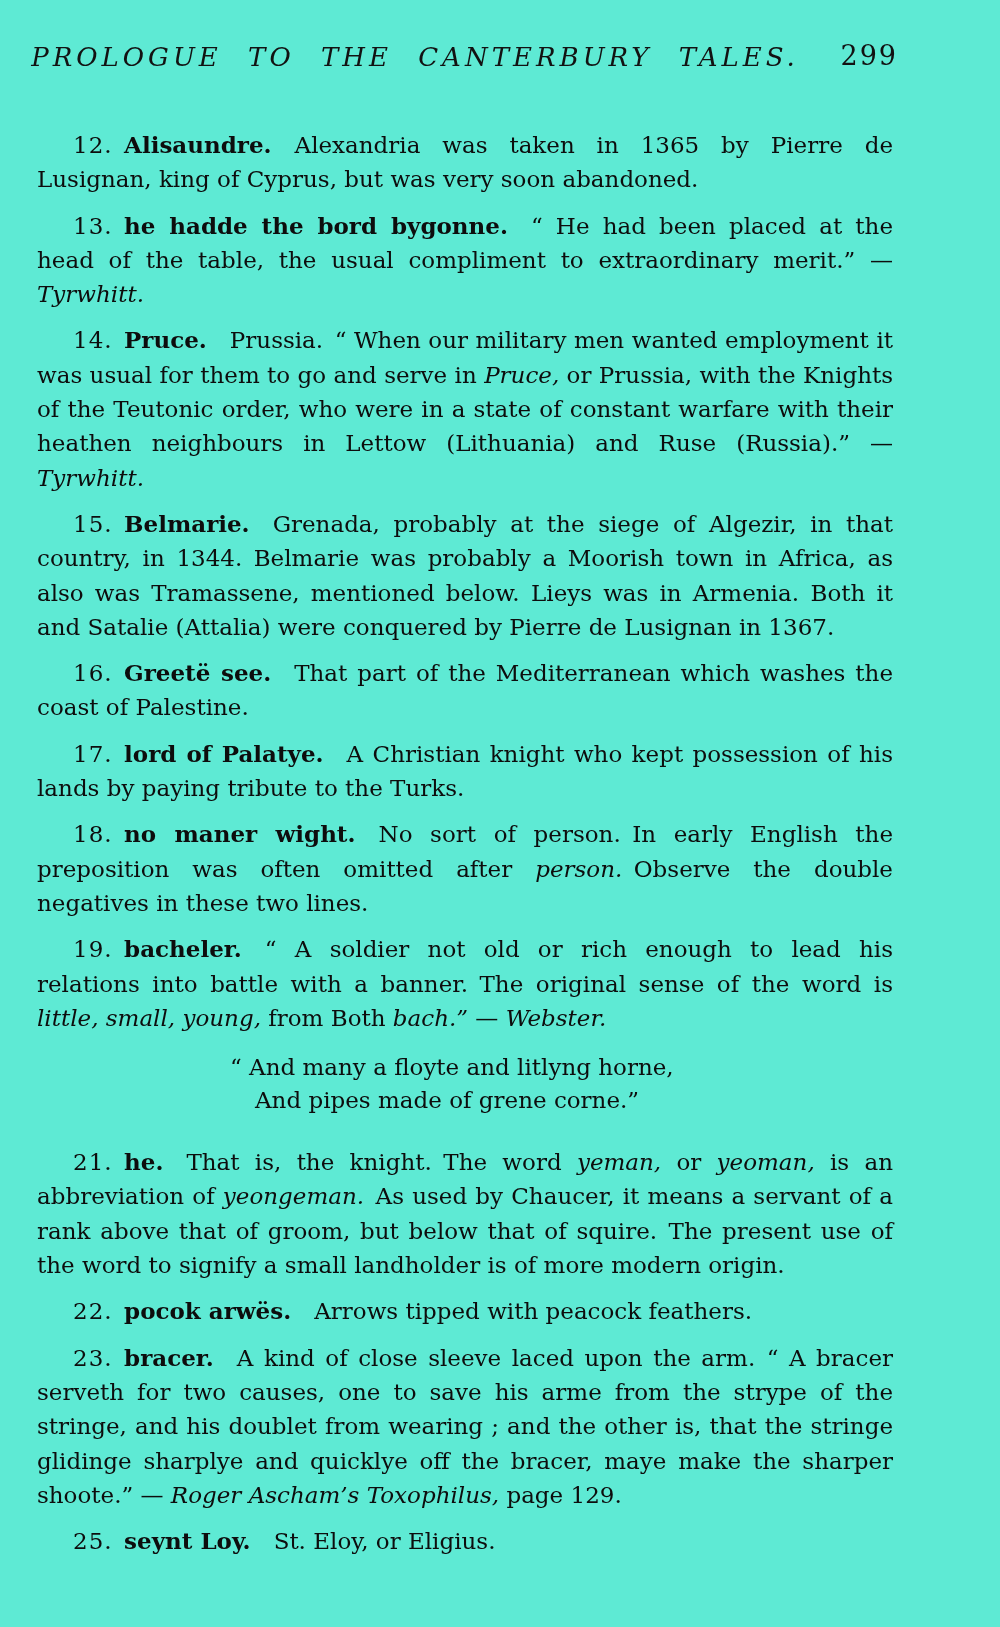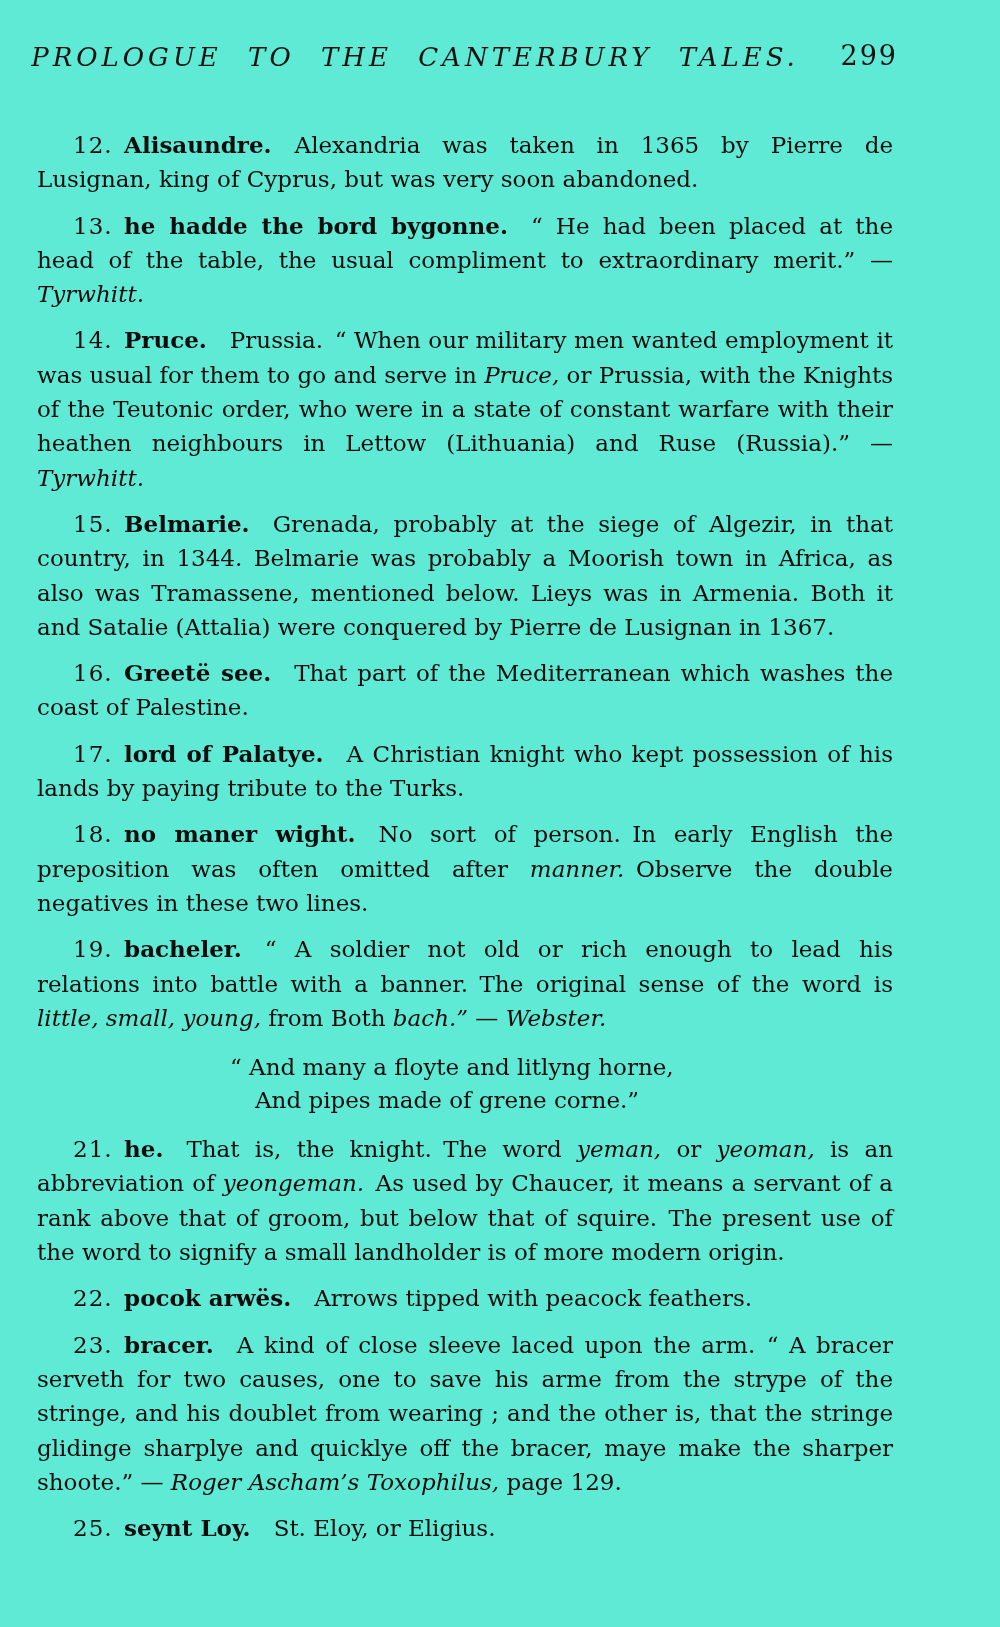--- a/index.html
+++ b/index.html
@@ -55,21 +55,21 @@
   .num {
     letter-spacing: 1px;
   }
   .lemma {
     font-weight: bold;
   }
   .it {
     font-style: italic;
   }
   .verse {
-    margin: 16px 0 15px 205px;
+    margin: 16px 0 28px 205px;
     text-align: left;
     text-indent: 0;
     line-height: 33px;
   }
   .verse-line + .verse-line {
     text-indent: 25px;
   }
 </style>
 </head>
 <body>
@@ -79,21 +79,21 @@
     <span class="running-title">PROLOGUE TO THE CANTERBURY TALES.</span>
     <span class="page-number">299</span>
   </header>
   <main class="page-body">
       <p class="note"><span class="num">12.</span> <span class="lemma">Alisaundre.</span> <span>Alexandria was taken in 1365 by Pierre de Lusignan, king of Cyprus, but was very soon abandoned.</span></p>
       <p class="note"><span class="num">13.</span> <span class="lemma">he hadde the bord bygonne.</span> <span>“ He had been placed at the head of the table, the usual compliment to extraordinary merit.” — </span><span class="it">Tyrwhitt.</span></p>
       <p class="note"><span class="num">14.</span> <span class="lemma">Pruce.</span> <span>Prussia. “ When our military men wanted employment it was usual for them to go and serve in </span><span class="it">Pruce,</span><span> or Prussia, with the Knights of the Teutonic order, who were in a state of constant warfare with their heathen neighbours in Lettow (Lithuania) and Ruse (Russia).” — </span><span class="it">Tyrwhitt.</span></p>
       <p class="note"><span class="num">15.</span> <span class="lemma">Belmarie.</span> <span>Grenada, probably at the siege of Algezir, in that country, in 1344. Belmarie was probably a Moorish town in Africa, as also was Tramassene, mentioned below. Lieys was in Armenia. Both it and Satalie (Attalia) were conquered by Pierre de Lusignan in 1367.</span></p>
       <p class="note"><span class="num">16.</span> <span class="lemma">Greetë see.</span> <span>That part of the Mediterranean which washes the coast of Palestine.</span></p>
       <p class="note"><span class="num">17.</span> <span class="lemma">lord of Palatye.</span> <span>A Christian knight who kept possession of his lands by paying tribute to the Turks.</span></p>
-      <p class="note"><span class="num">18.</span> <span class="lemma">no maner wight.</span> <span>No sort of person. In early English the preposition was often omitted after </span><span class="it">manner.</span><span> Observe the double negatives in these two lines.</span></p>
+      <p class="note"><span class="num">18.</span> <span class="lemma">no maner wight.</span> <span>No sort of person. In early English the preposition was often omitted after </span><span class="it">person.</span><span> Observe the double negatives in these two lines.</span></p>
       <p class="note"><span class="num">19.</span> <span class="lemma">bacheler.</span> <span>“ A soldier not old or rich enough to lead his relations into battle with a banner. The original sense of the word is </span><span class="it">little, small, young,</span><span> from Both </span><span class="it">bach.”</span><span> — </span><span class="it">Webster.</span></p>
       <div class="verse">
         <div class="verse-line">“ And many a floyte and litlyng horne,</div>
         <div class="verse-line">And pipes made of grene corne.”</div>
       </div>
       <p class="note"><span class="num">21.</span> <span class="lemma">he.</span> <span>That is, the knight. The word </span><span class="it">yeman,</span><span> or </span><span class="it">yeoman,</span><span> is an abbreviation of </span><span class="it">yeongeman.</span><span> As used by Chaucer, it means a servant of a rank above that of groom, but below that of squire. The present use of the word to signify a small landholder is of more modern origin.</span></p>
       <p class="note"><span class="num">22.</span> <span class="lemma">pocok arwës.</span> <span>Arrows tipped with peacock feathers.</span></p>
       <p class="note"><span class="num">23.</span> <span class="lemma">bracer.</span> <span>A kind of close sleeve laced upon the arm. “ A bracer serveth for two causes, one to save his arme from the strype of the stringe, and his doublet from wearing ; and the other is, that the stringe glidinge sharplye and quicklye off the bracer, maye make the sharper shoote.” — </span><span class="it">Roger Ascham’s Toxophilus,</span><span> page 129.</span></p>
       <p class="note"><span class="num">25.</span> <span class="lemma">seynt Loy.</span> <span>St. Eloy, or Eligius.</span></p>
     </main>

